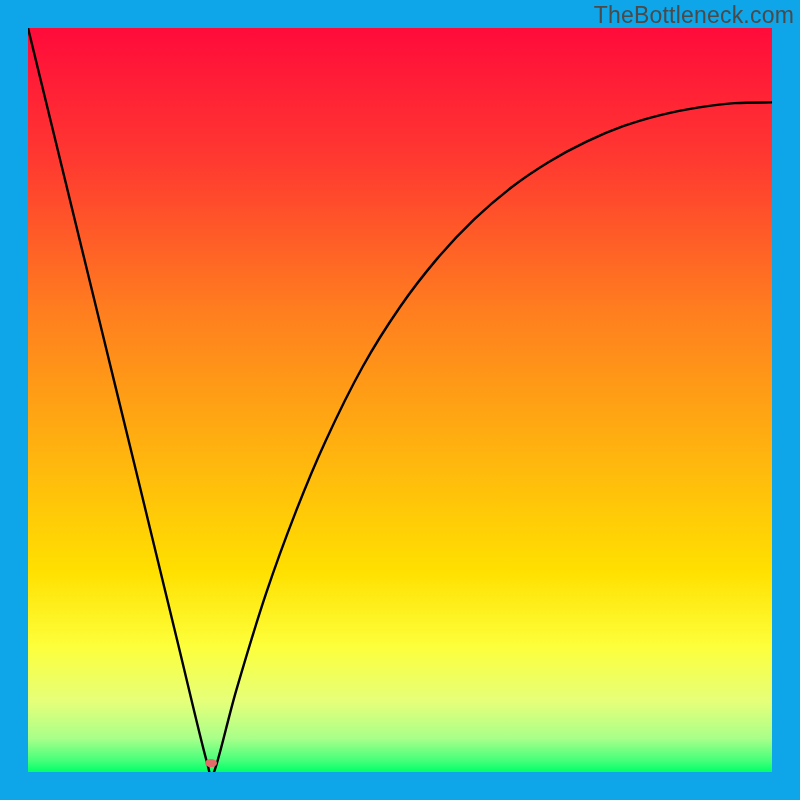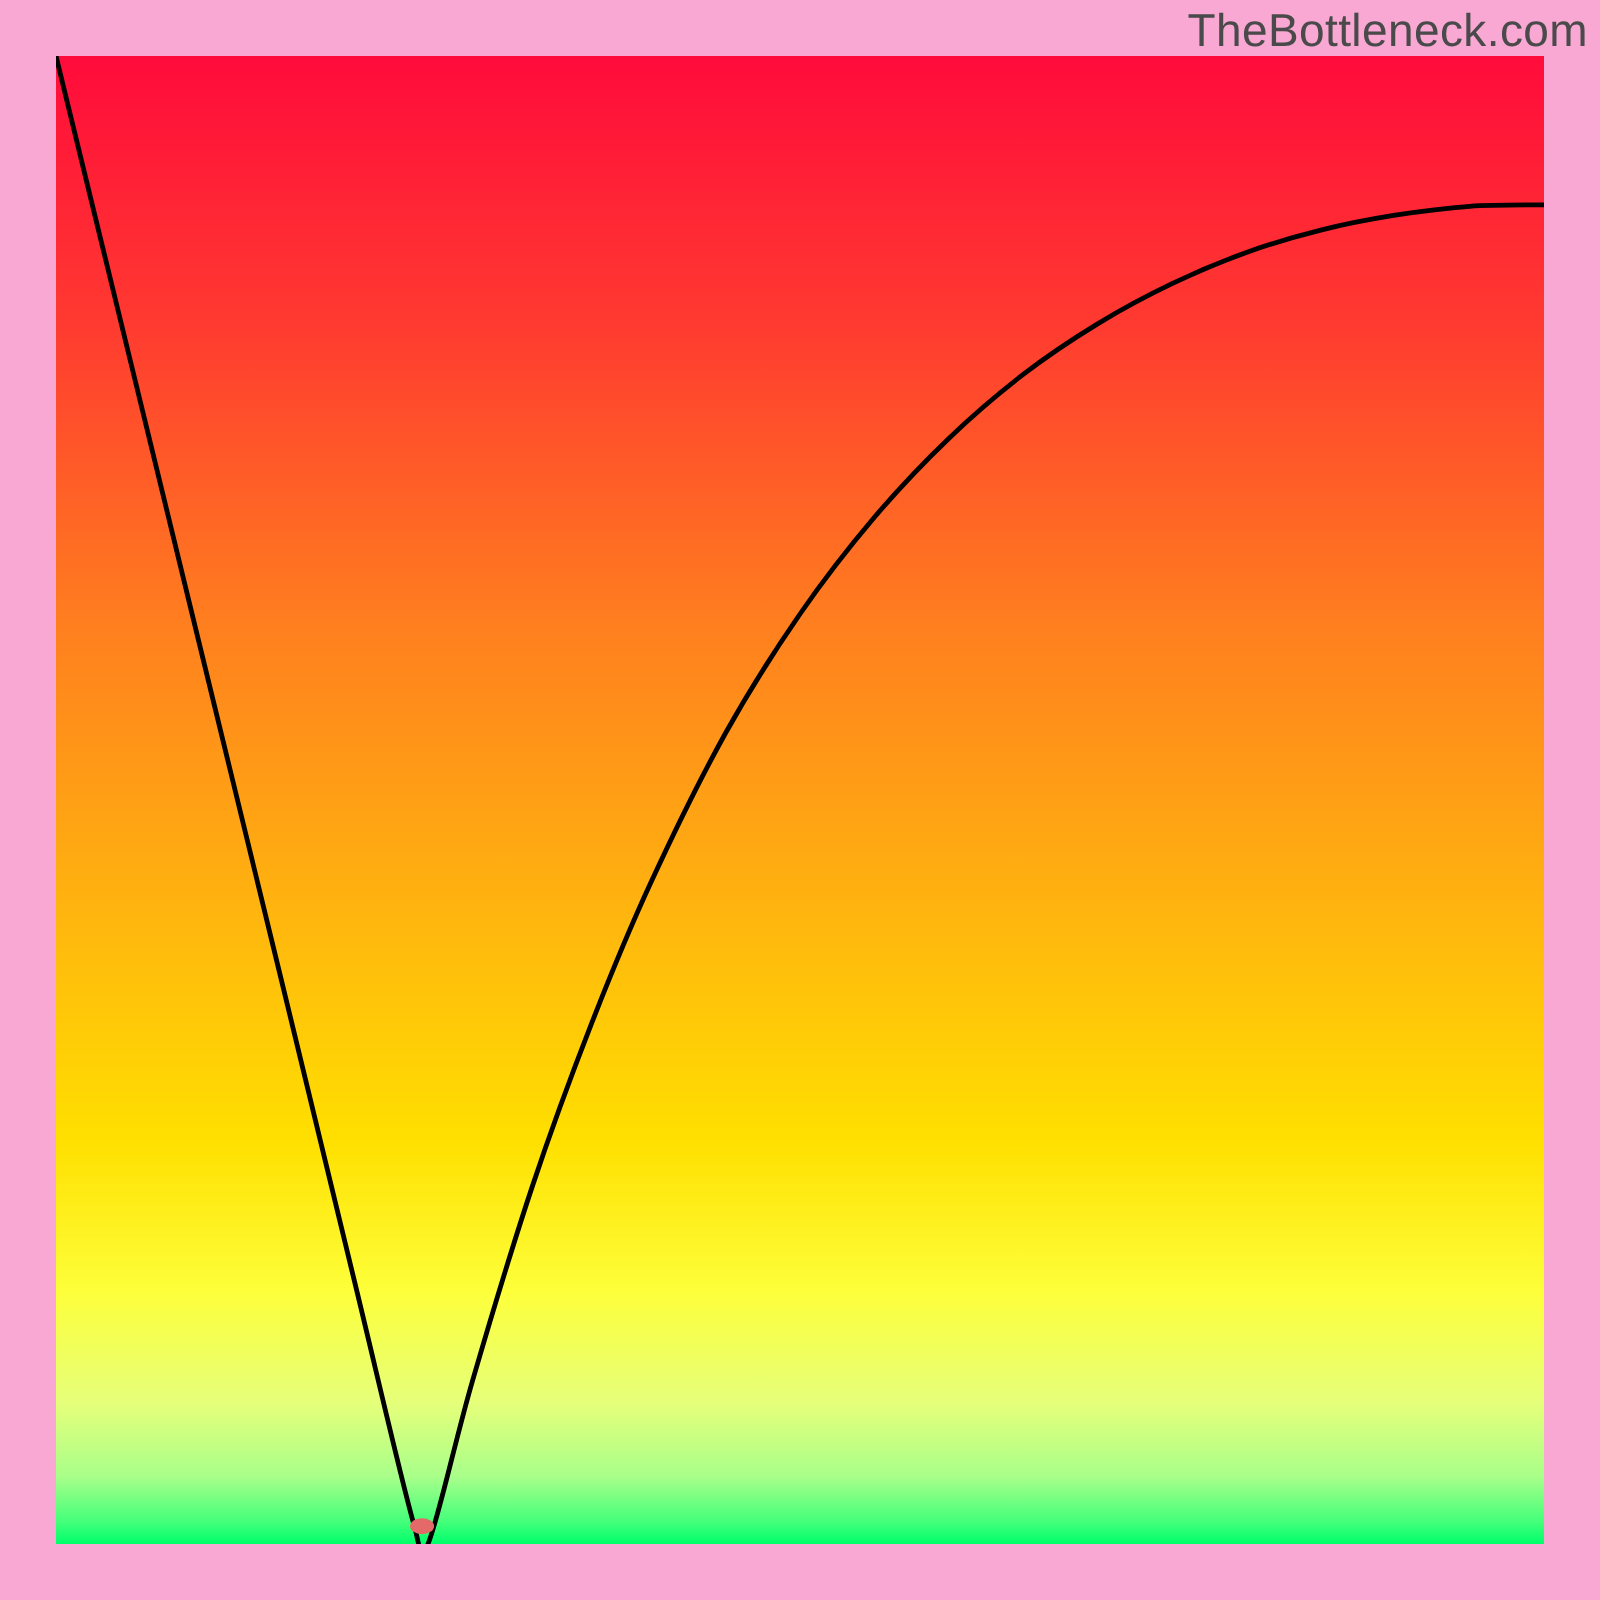--- a/index.html
+++ b/index.html
@@ -8,21 +8,21 @@
     width: 800px;
     height: 800px;
     overflow: hidden;
     background: #000;
     font-family: Arial, Helvetica, sans-serif;
   }
   .outer {
     position: relative;
     width: 800px;
     height: 800px;
-    background: #f9a8d4;
+    background: #0ea5e9;
   }
   .plot {
     position: absolute;
     left: 28px;
     top: 28px;
     width: 744px;
     height: 744px;
   }
   .watermark {
     position: absolute;

